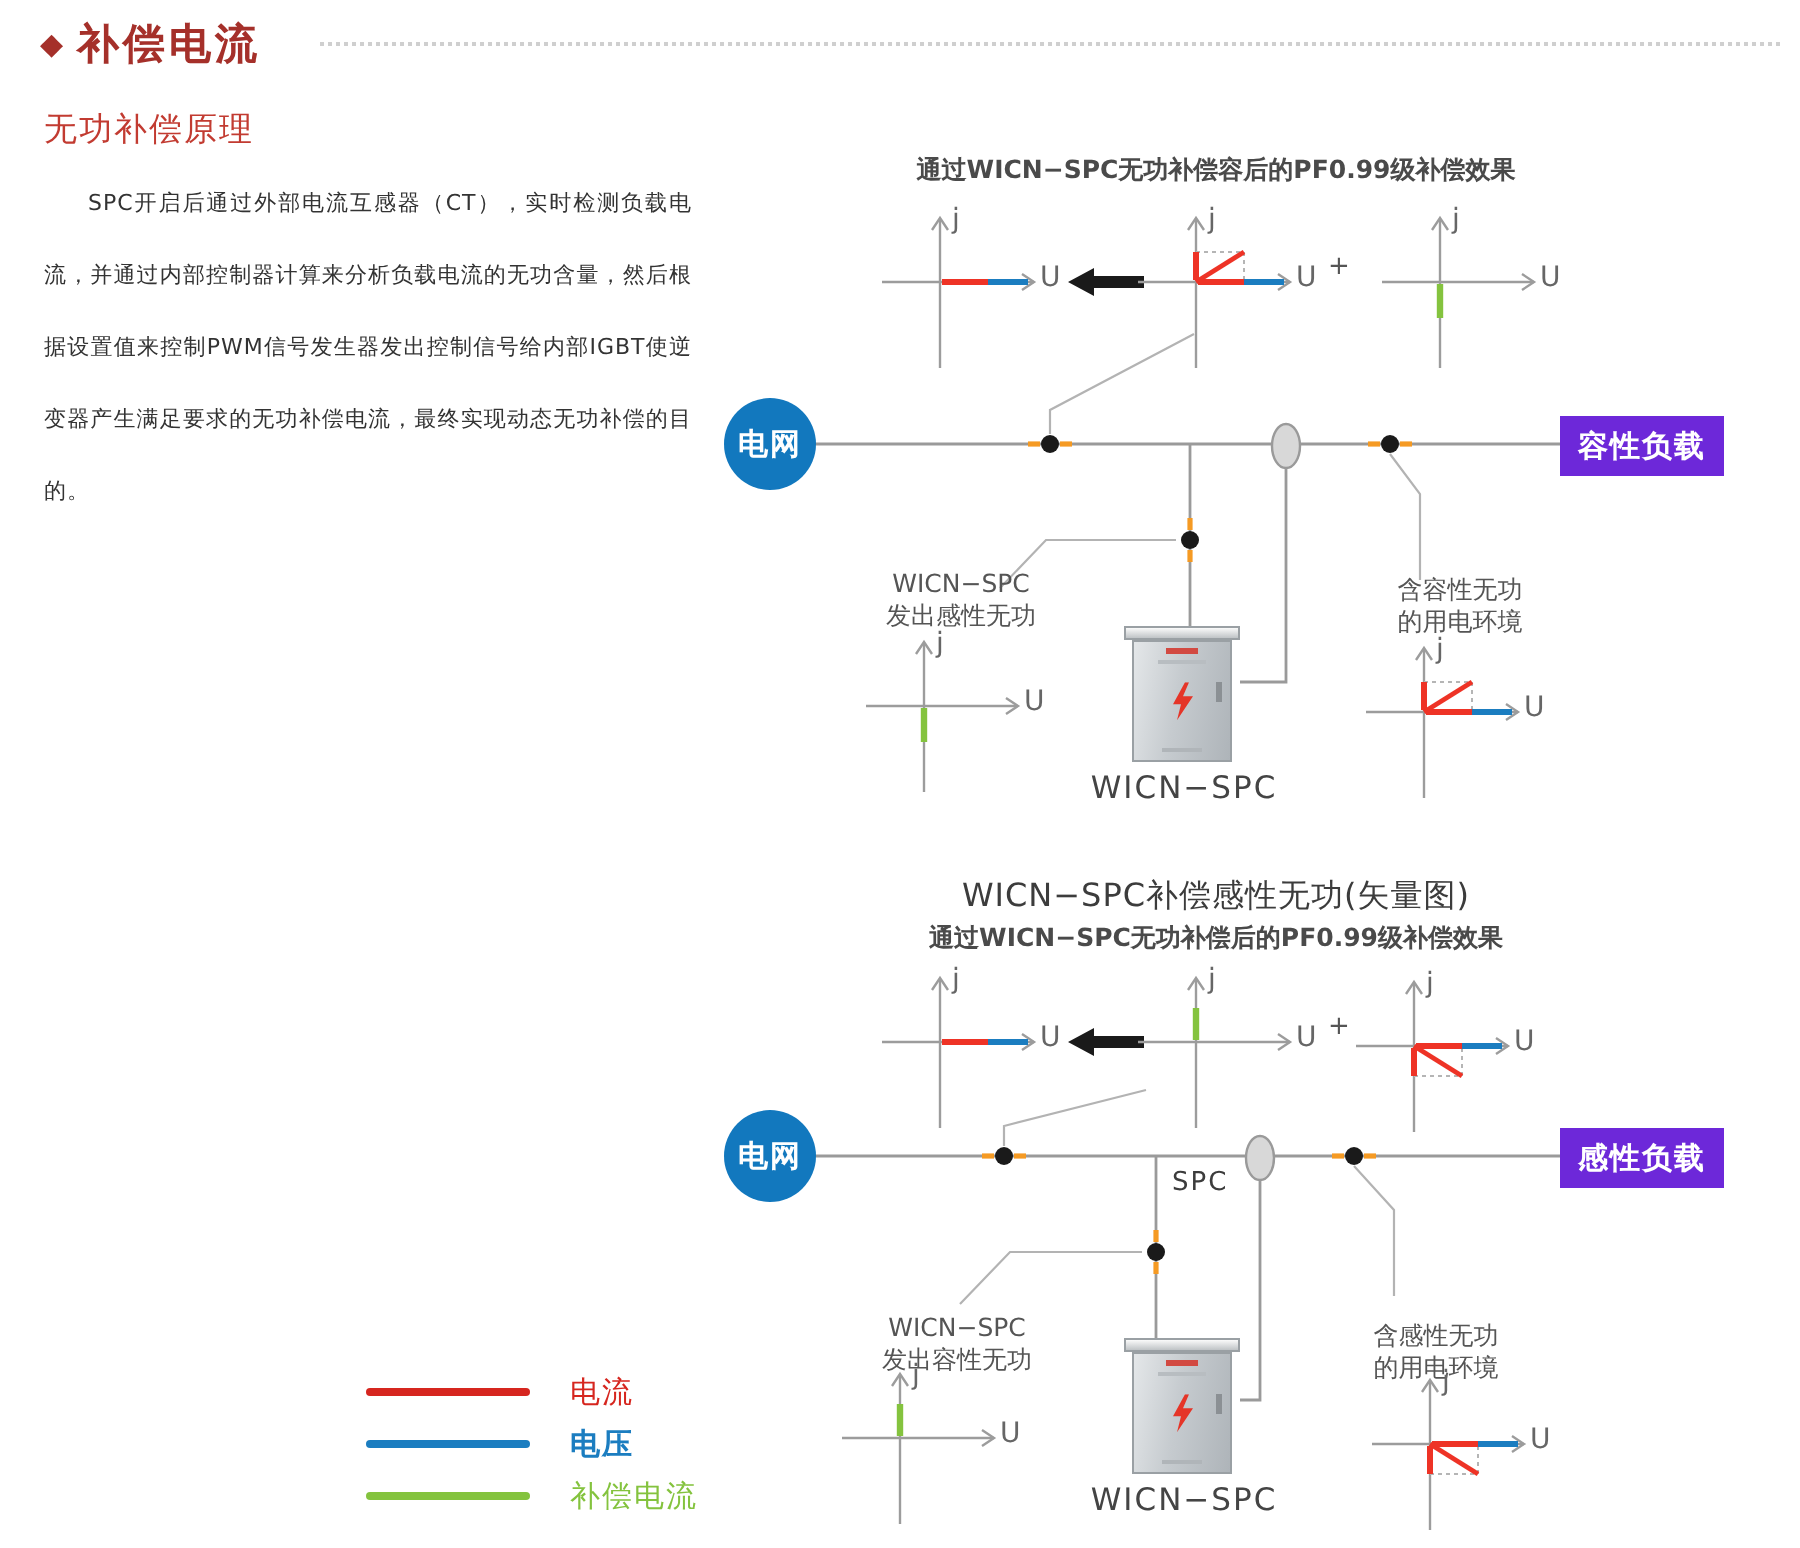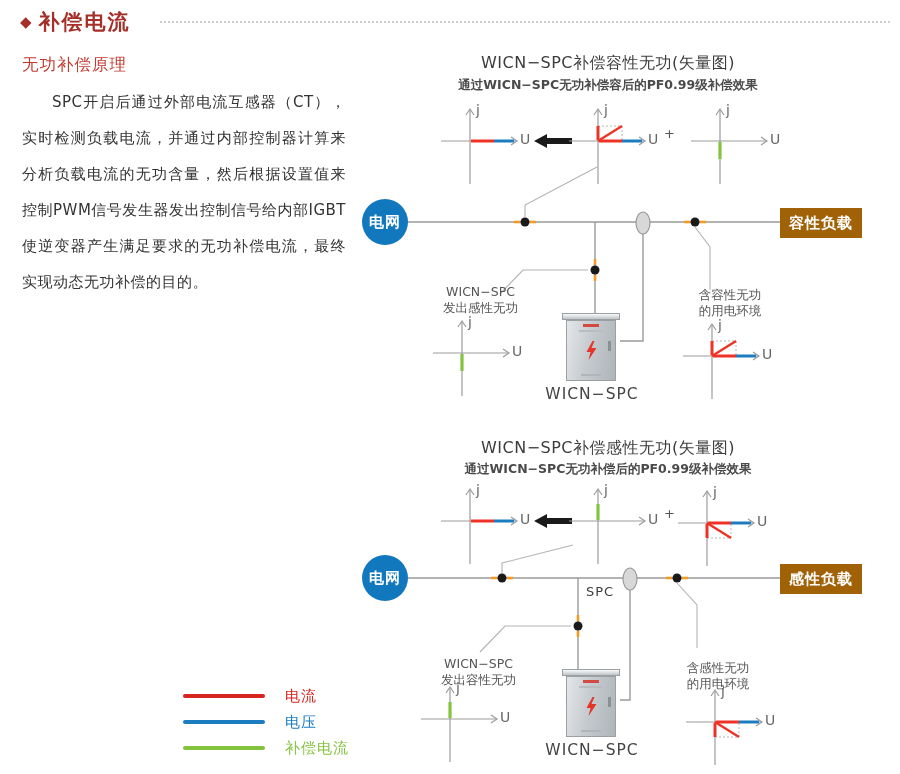--- a/index.html
+++ b/index.html
@@ -9,21 +9,21 @@
     background:#ffffff;
     font-family:"DejaVu Sans","Liberation Sans",sans-serif;
   }
   
   .hdr { position:absolute; left:20px; top:8px; display:flex; align-items:center; }
   .hdr-diamond { color:#a5302a; font-size:15px; margin-right:7px; }
   .hdr-title { color:#a5302a; font-size:21px; font-weight:bold; letter-spacing:2px; }
   .hdr-dotline { position:absolute; left:160px; top:21px; width:730px; height:0; border-top:2px dotted #cfcfcf; }
   
   .sub-title { position:absolute; left:22px; top:54px; color:#c23b31; font-size:16.5px; font-weight:400; letter-spacing:1px; }
-  .body-par  { position:absolute; left:22px; top:84px; width:324px; color:#333333; font-size:15px;
+  .body-par  { position:absolute; left:22px; top:84px; width:324px; color:#333333; font-size:11px;
                line-height:36px; text-align:justify; text-indent:2em; letter-spacing:0.5px; }
   
   .diag-title { position:absolute; left:358px; width:500px; text-align:center; color:#3c3c3c; font-size:16px; letter-spacing:0.5px; }
   .diag-sub   { position:absolute; left:358px; width:500px; text-align:center; color:#4a4a4a; font-size:12.5px;font-weight:bold; }
   
   .vplot { position:absolute; width:100px; height:85px; }
   .vplot svg { position:absolute; left:0; top:0; overflow:visible; }
   .jlab { position:absolute; left:41px; top:-4px; font-size:14px; color:#666; }
   .ulab { position:absolute; left:85px; top:25px; font-size:14px; color:#666; }
   .pluslab { position:absolute; left:101px; top:20px; font-size:13px; color:#555; }
@@ -38,21 +38,21 @@
   
   .circuit { position:absolute; overflow:visible; }
   .cw   { stroke:#9a9a9a; stroke-width:1.4; fill:none; }
   .lead { stroke:#b3b3b3; stroke-width:1.1; fill:none; }
   .dot  { fill:#1a1a1a; }
   .tick { stroke:#f59a23; stroke-width:2.6; }
   .ct-ell { fill:#d8d8d8; stroke:#9a9a9a; stroke-width:1.2; }
   .grid-node { position:absolute; width:46px; height:46px; border-radius:50%; background:#1278be;
                display:flex; align-items:center; justify-content:center;
                color:#ffffff; font-size:15px; font-weight:bold; letter-spacing:1px; }
-  .load-box  { position:absolute; width:82px; height:30px; background:#a16207;
+  .load-box  { position:absolute; width:82px; height:30px; background:#6d28d9;
                display:flex; align-items:center; justify-content:center;
                color:#ffffff; font-size:15px; font-weight:bold; letter-spacing:1px; }
   .anno { position:absolute; color:#555; font-size:12.5px; line-height:16px; text-align:center; }
   .anno span { display:block; }
   .dev-label { position:absolute; width:110px; text-align:center; color:#444; font-size:15.5px; letter-spacing:1px; }
   .spc-label { position:absolute; color:#3c3c3c; font-size:13px; letter-spacing:1px; }
   
   .cabinet { position:absolute; width:58px; height:70px; }
   .cab-lid  { position:absolute; left:0; top:0; width:58px; height:7px;
               background:linear-gradient(#fafafa,#bfc3c6); border:1px solid #9aa0a4; }
@@ -66,38 +66,37 @@
   .cab-foot  { position:absolute; left:50%; transform:translateX(-50%); bottom:4px; width:20px; height:2px; background:#b0b5b9; }
   
   .legend { position:absolute; left:183px; top:687px; }
   .lg-row { display:flex; align-items:center; height:18px; margin-bottom:8px; }
   .lg-line { width:82px; height:4px; border-radius:2px; margin-right:20px; }
   .lg-red   { background:#d6261f; }
   .lg-blue  { background:#1b7dc0; }
   .lg-green { background:#84c33e; }
   .lg-label { font-size:15px; letter-spacing:1px; }
   .lc-red   { color:#d6261f; }
-  .lc-blue  { color:#1b7dc0; }
+  .lc-blue  { color:#1b7dc0;font-weight:bold; }
   .lc-green { color:#84c33e; }
 </style>
 </head>
 <body>
 
 <div class="page">
 
   <div class="hdr">
     <span class="hdr-diamond">◆</span>
     <span class="hdr-title">补偿电流</span>
   </div>
   <div class="hdr-dotline"></div>
 
   <div class="sub-title">无功补偿原理</div>
   <div class="body-par">SPC开启后通过外部电流互感器（CT），实时检测负载电流，并通过内部控制器计算来分析负载电流的无功含量，然后根据设置值来控制PWM信号发生器发出控制信号给内部IGBT使逆变器产生满足要求的无功补偿电流，最终实现动态无功补偿的目的。</div>
 
-  <div class="diag-title" style="top:53px">WICN−SPC补偿容性无功(矢量图)</div>
   <div class="diag-sub" style="top:77px">通过WICN−SPC无功补偿容后的PF0.99级补偿效果</div>
 
   <div class="vplot" style="left:435px;top:106px">
     <svg width="100" height="85">
       <line class="ax" x1="35" y1="4" x2="35" y2="78"></line>
         <polyline class="axh" points="31,9 35,3 39,9"></polyline>
       <line class="ax" x1="6" y1="35" x2="82" y2="35"></line>
         <polyline class="axh" points="76,31 82,35 76,39"></polyline>
       <line class="vred" x1="36" y1="35" x2="59" y2="35"></line>
       <line class="vblue" x1="59" y1="35" x2="79" y2="35"></line>

